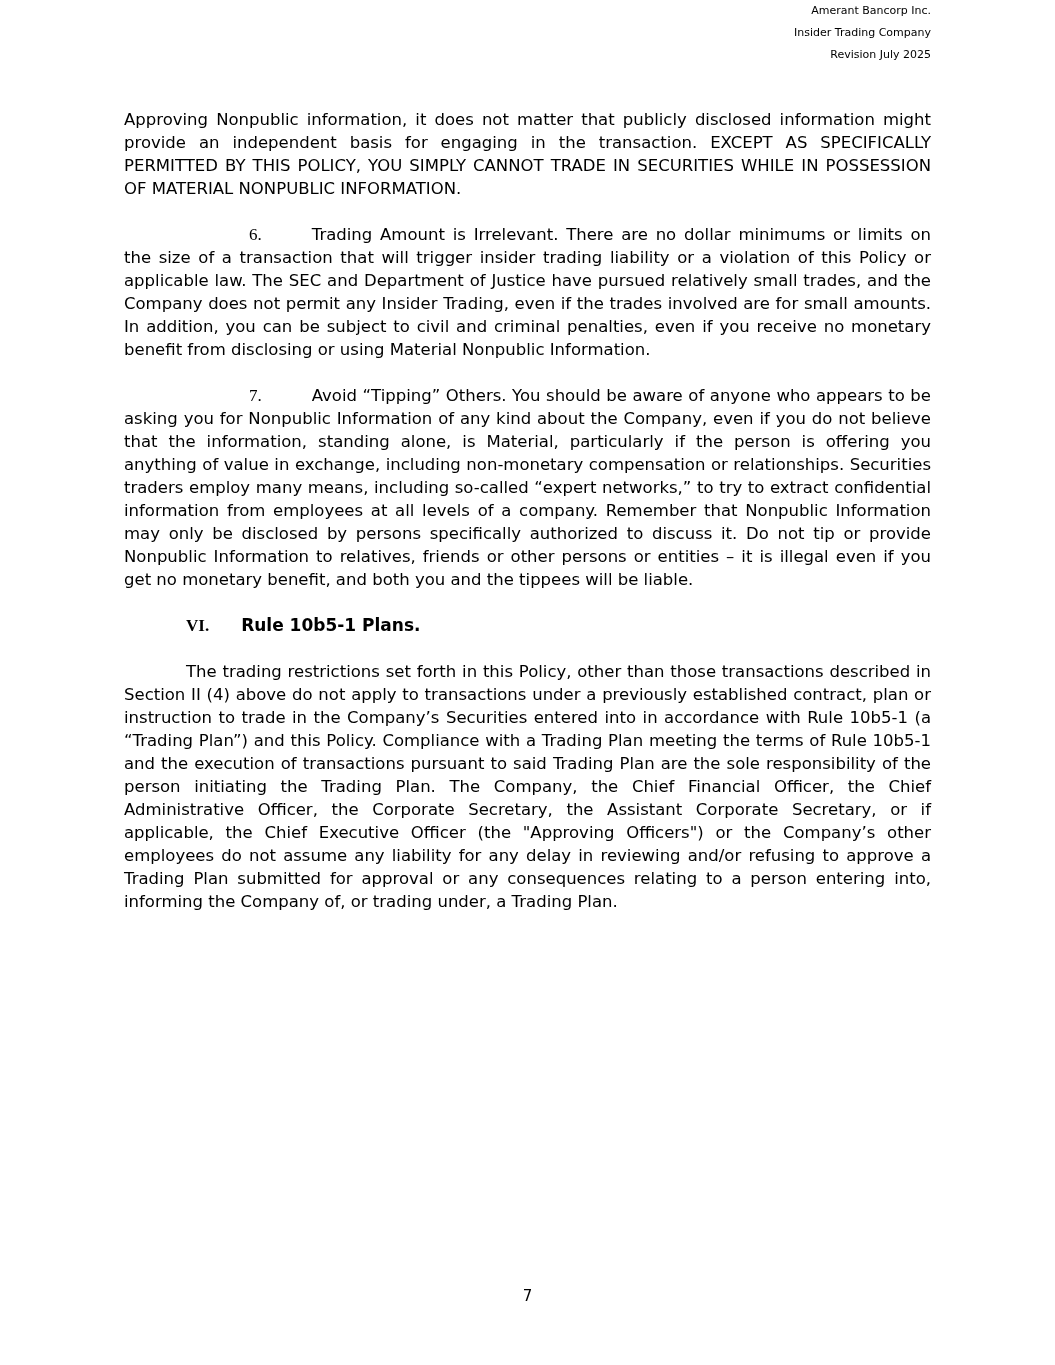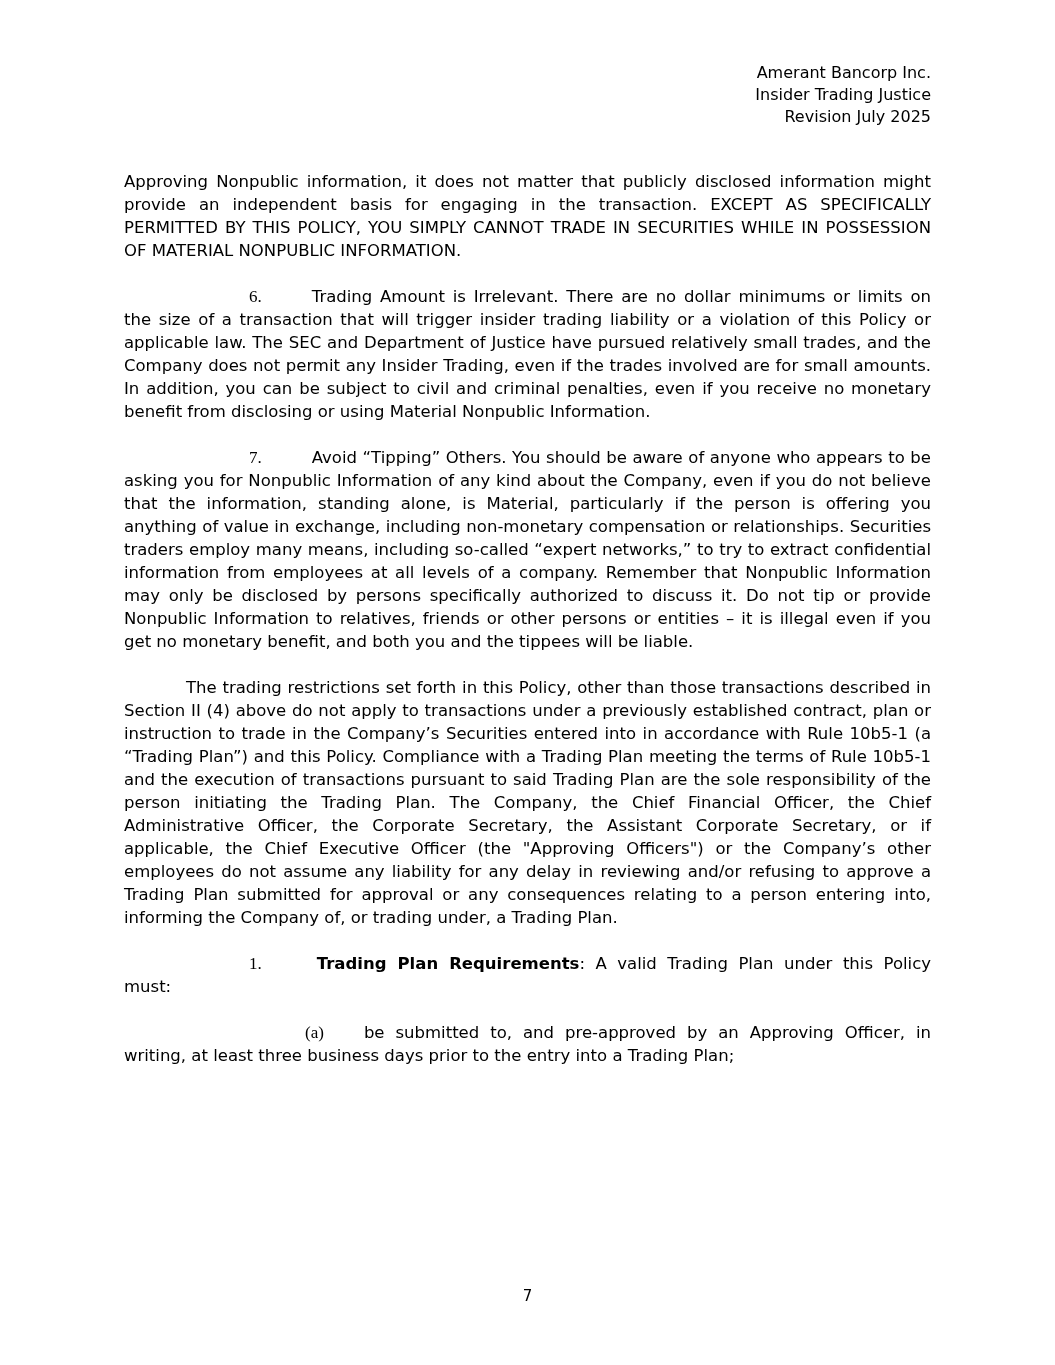--- a/index.html
+++ b/index.html
@@ -14,23 +14,22 @@
     background: #ffffff;
     color: #000000;
     font-family: "DejaVu Sans", sans-serif;
     overflow: hidden;
     box-sizing: border-box;
   }
   .content {
     padding: 0 124px;
   }
   .doc-header {
-    padding-top: 62px;
     text-align: right;
-    font-size: 16px;
+    font-size: 11px;
     line-height: 22px;
   }
   .para {
     margin: 23px 0 0 0;
     text-align: justify;
     font-size: 16.5px;
     line-height: 23px;
   }
   .para.first {
     margin-top: 42px;
@@ -71,35 +70,34 @@
   }
 </style>
 </head>
 <body>
 
 <div class="page">
   <div class="content">
 
     <header class="doc-header">
       <div>Amerant Bancorp Inc.</div>
-      <div>Insider Trading Justice</div>
+      <div>Insider Trading Company</div>
       <div>Revision July 2025</div>
     </header>
 
     <p class="para first">Approving Nonpublic information, it does not matter that publicly disclosed information might provide an independent basis for engaging in the transaction. EXCEPT AS SPECIFICALLY PERMITTED BY THIS POLICY, YOU SIMPLY CANNOT TRADE IN SECURITIES WHILE IN POSSESSION OF MATERIAL NONPUBLIC INFORMATION.</p>
 
     <p class="para ind-1"><span class="num">6.</span><span class="tab t50"></span><span>Trading Amount is Irrelevant.  There are no dollar minimums or limits on the size of a transaction that will trigger insider trading liability or a violation of this Policy or applicable law.  The SEC and Department of Justice have pursued relatively small trades, and the Company does not permit any Insider Trading, even if the trades involved are for small amounts.  In addition, you can be subject to civil and criminal penalties, even if you receive no monetary benefit from disclosing or using Material Nonpublic Information.</span></p>
 
     <p class="para ind-1"><span class="num">7.</span><span class="tab t50"></span><span>Avoid “Tipping” Others.  You should be aware of anyone who appears to be asking you for Nonpublic Information of any kind about the Company, even if you do not believe that the information, standing alone, is Material, particularly if the person is offering you anything of value in exchange, including non-monetary compensation or relationships.  Securities traders employ many means, including so-called “expert networks,” to try to extract confidential information from employees at all levels of a company.  Remember that Nonpublic Information may only be disclosed by persons specifically authorized to discuss it.  Do not tip or provide Nonpublic Information to relatives, friends or other persons or entities – it is illegal even if you get no monetary benefit, and both you and the tippees will be liable.</span></p>
 
+    <p class="para ind-05 heading"><span class="num">VI.</span><span class="tab t32"></span><span class="heading-text">Rule 10b5-1 Plans.</span></p>
 
     <p class="para ind-05">The trading restrictions set forth in this Policy, other than those transactions described in Section II (4) above do not apply to transactions under a previously established contract, plan or instruction to trade in the Company’s Securities entered into in accordance with Rule 10b5-1 (a “Trading Plan”) and this Policy. Compliance with a Trading Plan meeting the terms of Rule 10b5-1 and the execution of transactions pursuant to said Trading Plan are the sole responsibility of the person initiating the Trading Plan.  The Company, the Chief Financial Officer, the Chief Administrative Officer, the Corporate Secretary, the Assistant Corporate Secretary, or if applicable, the Chief Executive Officer (the "Approving Officers") or the Company’s other employees do not assume any liability for any delay in reviewing and/or refusing to approve a Trading Plan submitted for approval or any consequences relating to a person entering into, informing the Company of, or trading under, a Trading Plan.</p>
 
-    <p class="para ind-1"><span class="num">1.</span><span class="tab t55"></span><span class="bold-run">Trading Plan Requirements</span><span>: A valid Trading Plan under this Policy must:</span></p>
 
-    <p class="para ind-15"><span class="num">(a)</span><span class="tab t40"></span><span>be submitted to, and pre-approved by an Approving Officer, in writing, at least three business days prior to the entry into a Trading Plan;</span></p>
 
   </div>
 
   <footer class="doc-footer">
     <span>7</span>
   </footer>
 </div>
 
 </body></html>

